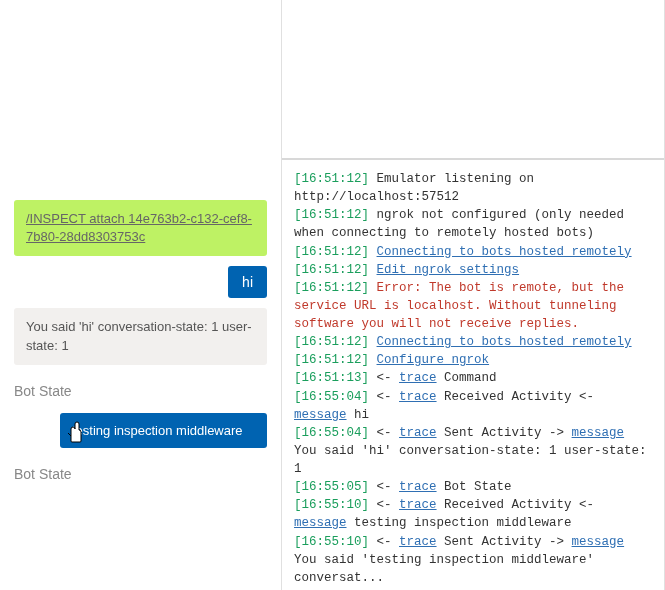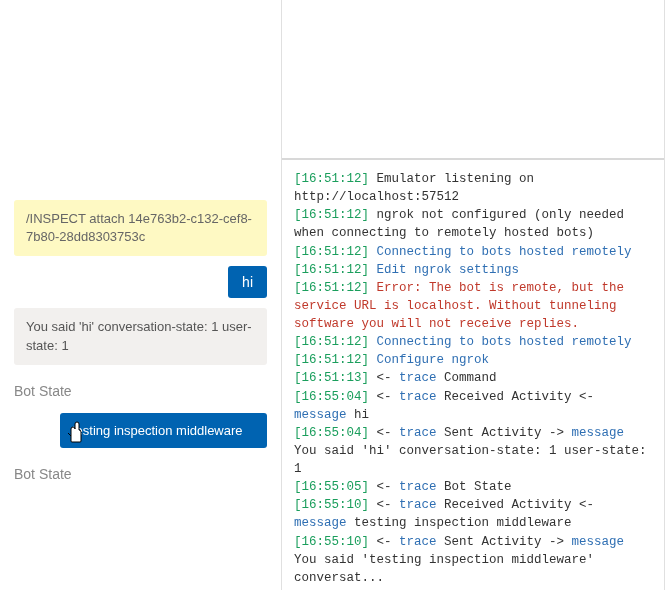--- a/index.html
+++ b/index.html
@@ -22,27 +22,28 @@
     flex-direction: column;
     padding: 0 14px;
   }
   .left-spacer {
     flex: 0 0 200px;
   }
   .chat-message {
     margin-bottom: 10px;
   }
   .sys-msg {
-    background: #fef9c3;
+    background: #bef264;
     color: #666;
     font-size: 13px;
     padding: 10px 12px;
     border-radius: 3px;
     line-height: 1.4;
     word-break: break-word;
+    text-decoration: underline;
   }
   .user-msg-row {
     display: flex;
     justify-content: flex-end;
     margin-bottom: 10px;
   }
   .user-msg {
     background: #0063b1;
     color: #fff;
     font-size: 14px;
@@ -106,21 +107,21 @@
     font-family: Consolas, "Courier New", monospace;
     font-size: 12.5px;
     line-height: 1.45;
     color: #333;
     overflow: hidden;
     white-space: pre-wrap;
     word-break: break-word;
   }
   .ts { color: #1a9e5c; }
   .err { color: #c0392b; }
-  .lnk { color: #2f6fb3; cursor: pointer; }
+  .lnk { color: #2f6fb3; text-decoration: underline; cursor: pointer; }
   .log-line { display: block; }
 </style>
 </head>
 <body>
 
 <div class="container">
   <div class="left-panel">
     <div class="left-spacer"></div>
 
     <div class="chat-message sys-msg">/INSPECT attach 14e763b2-c132-cef8-7b80-28dd8303753c</div>

